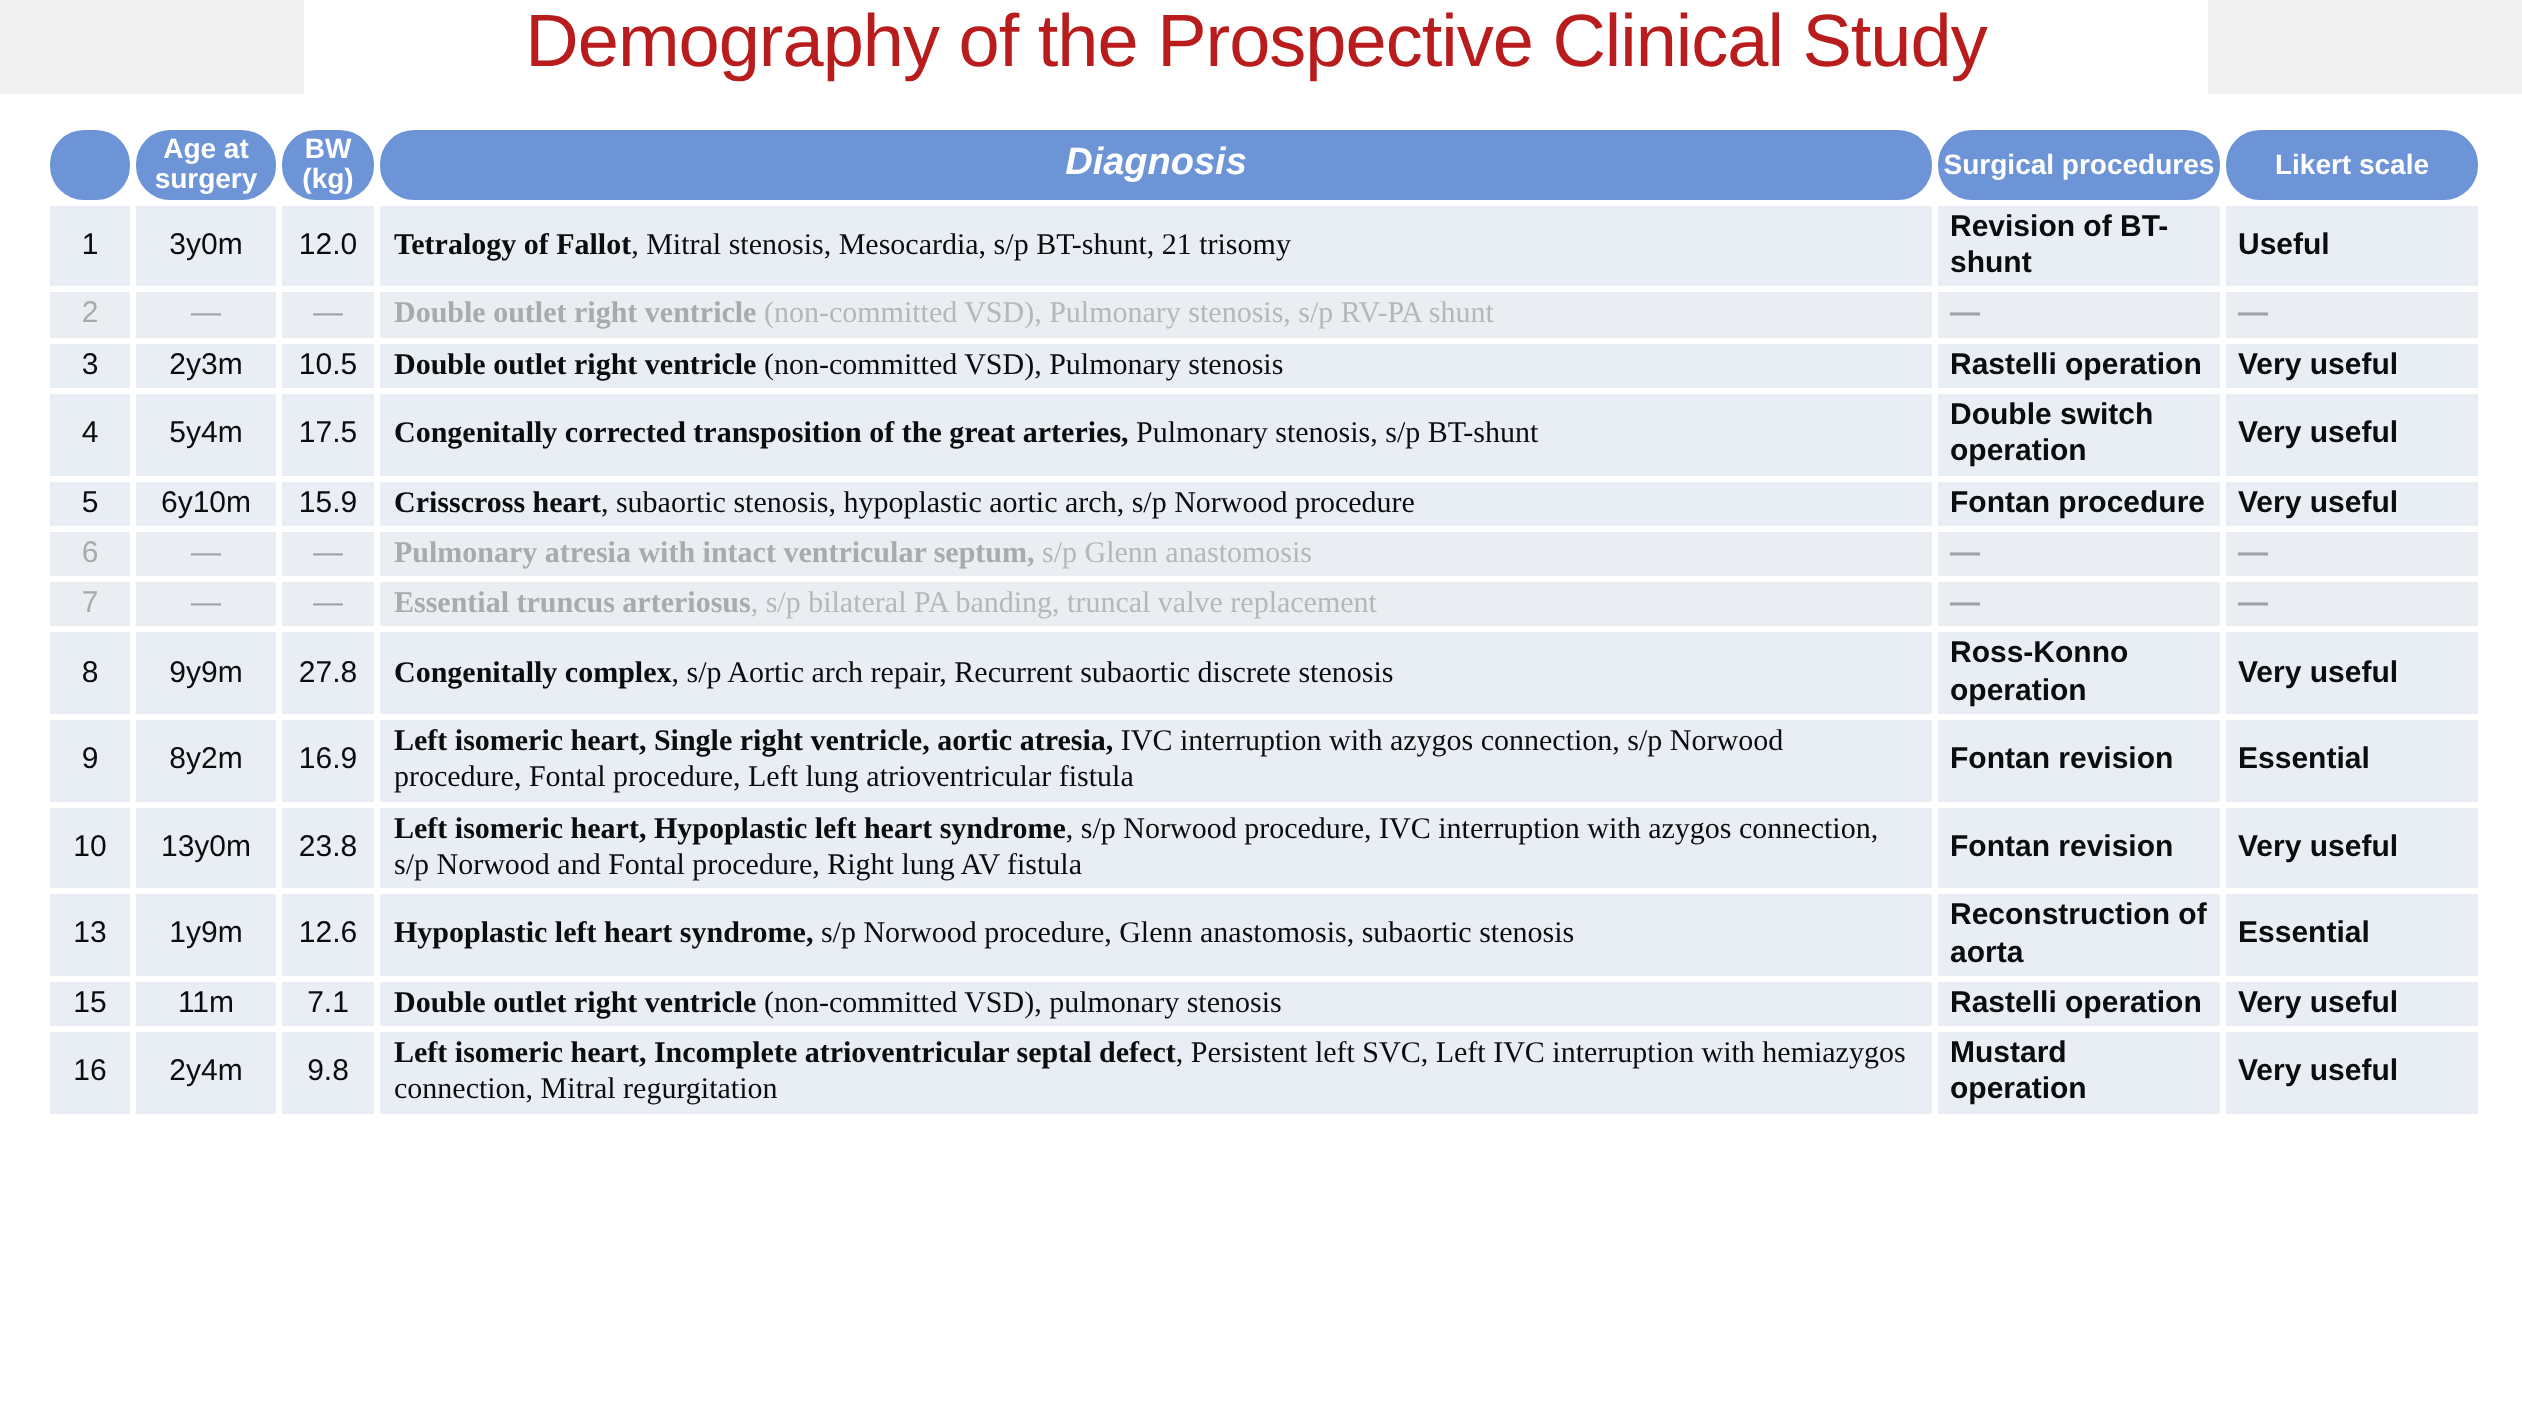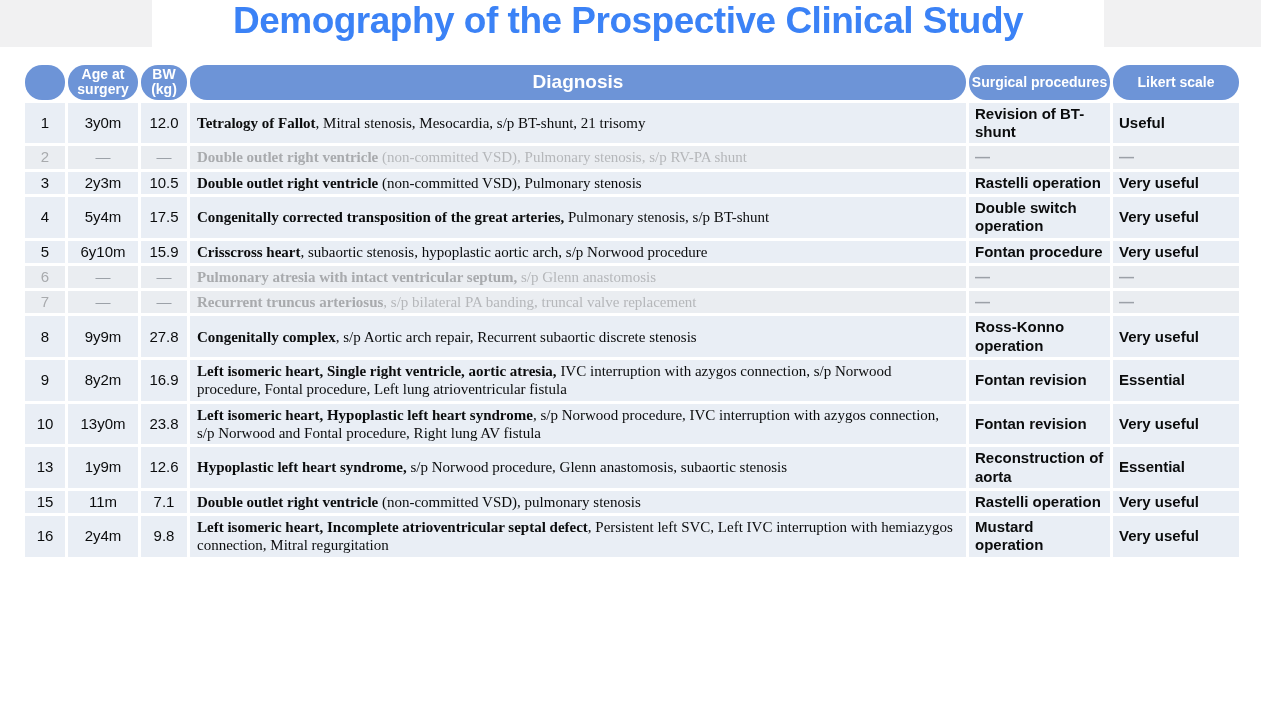--- a/index.html
+++ b/index.html
@@ -6,43 +6,43 @@
   html, body { width: 1261px; height: 708px; background: #ffffff; overflow: hidden; }
   body { font-family: "Liberation Sans", sans-serif; color: #0b0c0d; }
 
   
   .top-band { position: relative; height: 47px; background: #f1f1f2; }
   .title-box {
     position: absolute; left: 152px; width: 952px; top: 0; height: 62px;
     background: #ffffff; display: flex; justify-content: center; align-items: flex-start;
   }
   .slide-title {
-    font-size: 37px; font-weight: bold; letter-spacing: -0.5px;
-    line-height: 1.15; white-space: nowrap; color: #3b82f6;
+    font-size: 37px; font-weight: normal; letter-spacing: -0.5px;
+    line-height: 1.15; white-space: nowrap; color: #b91c1c;
   }
 
   
   .table-wrap { margin: 15px 0 0 22px; }
   table {
     border-collapse: separate; border-spacing: 3px 3px;
     table-layout: fixed; width: 1214px;
   }
   col.c1 { width: 40px; }
   col.c2 { width: 70px; }
   col.c3 { width: 46px; }
   col.c4 { width: 776px; }
   col.c5 { width: 141px; }
   col.c6 { width: 126px; }
 
   th {
     background: #6d94d7; color: #ffffff; font-weight: bold;
     font-size: 14px; line-height: 1.1; text-align: center;
     vertical-align: middle; padding: 2px 2px; height: 33px; border-radius: 17px;
   }
-  th.h-diag { font-size: 19px; }
+  th.h-diag { font-size: 19px; font-style: italic; }
 
   td {
     background: #e9eef5; font-size: 15px; line-height: 1.22;
     vertical-align: middle; padding: 2px 4px;
   }
   td.c-num, td.c-age, td.c-bw { text-align: center; padding: 2px 1px; }
   td.c-diag { padding: 2px 7px; font-family: Liberation Serif, serif; }
   td.c-surg, td.c-likert { font-weight: bold; padding: 2px 6px; }
   .diag-bold { font-weight: bold; }
 
@@ -147,21 +147,21 @@
     </td>
     <td class="c-surg">—</td>
     <td class="c-likert">—</td>
   </tr>
 
   <tr class="excluded">
     <td class="c-num">7</td>
     <td class="c-age">—</td>
     <td class="c-bw">—</td>
     <td class="c-diag">
-      <span class="diag-bold">Recurrent truncus arteriosus</span><span>, s/p bilateral PA banding, truncal valve replacement</span>
+      <span class="diag-bold">Essential truncus arteriosus</span><span>, s/p bilateral PA banding, truncal valve replacement</span>
     </td>
     <td class="c-surg">—</td>
     <td class="c-likert">—</td>
   </tr>
 
   <tr>
     <td class="c-num">8</td>
     <td class="c-age">9y9m</td>
     <td class="c-bw">27.8</td>
     <td class="c-diag">

